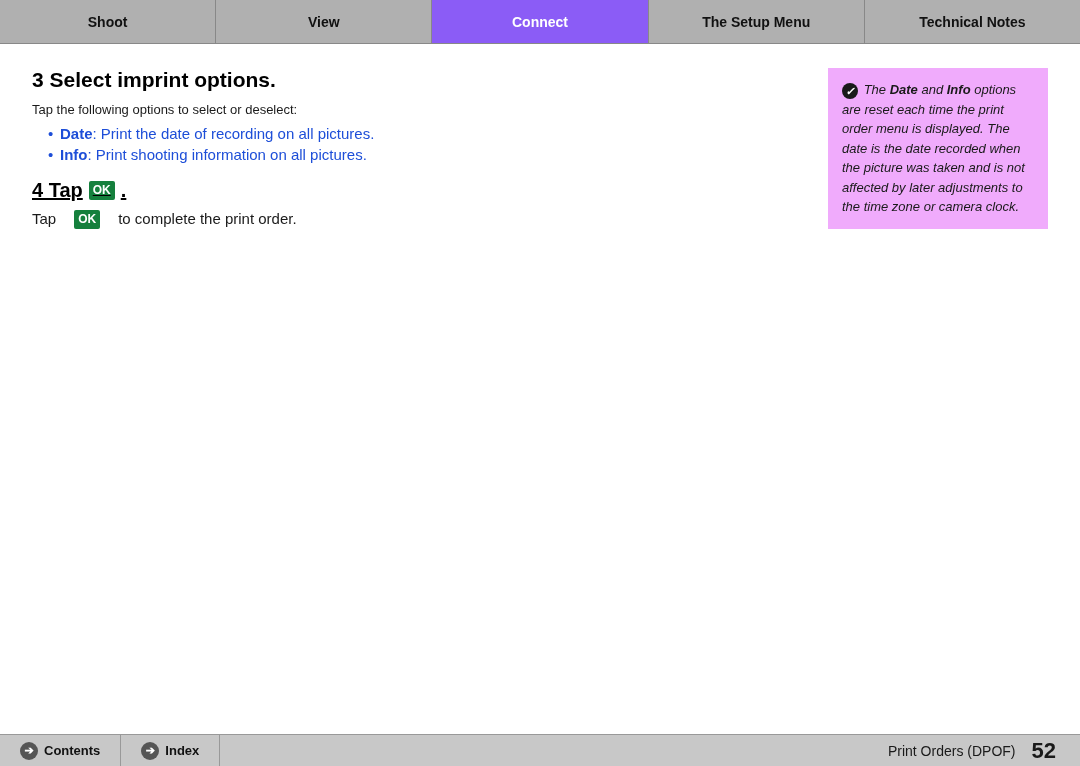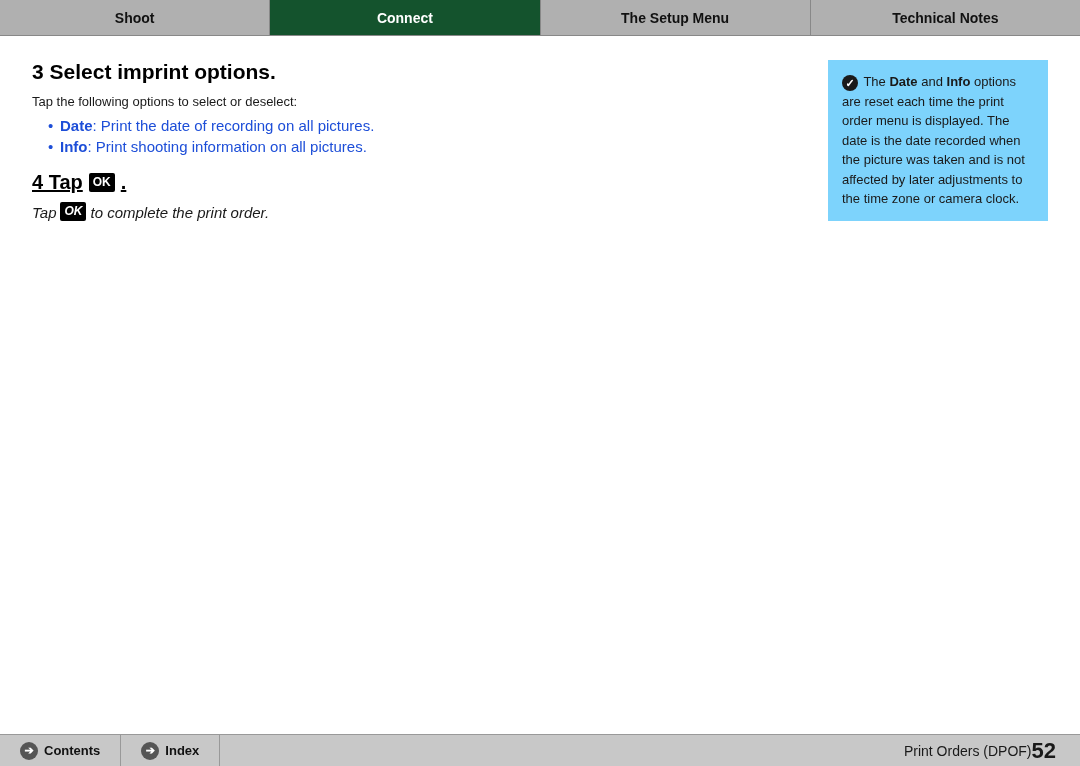--- a/index.html
+++ b/index.html
@@ -16,21 +16,21 @@
       background: #ffffff;
       color: #1a1a1a;
       overflow: hidden;
       position: relative;
     }
 
     
     .nav-bar {
       display: flex;
       width: 100%;
-      height: 36px;
+      height: 44px;
       background: #b0b0b0;
       border-bottom: 1px solid #888;
     }
 
     .nav-tab {
       flex: 1;
       display: flex;
       align-items: center;
       justify-content: center;
       font-size: 14px;
@@ -39,21 +39,21 @@
       border-right: 1px solid #888;
       cursor: pointer;
       color: #111;
     }
 
     .nav-tab:last-child {
       border-right: none;
     }
 
     .nav-tab.active {
-      background: #14532d;
+      background: #8b5cf6;
       color: #ffffff;
     }
 
     
     .main-content {
       display: flex;
       width: 100%;
       height: calc(766px - 32px - 32px);
       padding: 24px 32px 16px 32px;
       gap: 24px;
@@ -112,54 +112,54 @@
       margin-bottom: 8px;
       color: #000;
       display: flex;
       align-items: center;
       gap: 6px;
       text-decoration: underline;
     }
 
     .ok-badge {
       display: inline-block;
-      background: #000000;
+      background: #15803d;
       color: #ffffff;
       font-size: 12px;
       font-weight: bold;
       font-family: Arial, sans-serif;
       padding: 1px 4px;
       border-radius: 2px;
       vertical-align: middle;
       line-height: 1.4;
     }
 
     .step4-sub {
       font-size: 15px;
       font-family: Arial, sans-serif;
       color: #1a1a1a;
       display: flex;
-      align-items: flex-end;
-      gap: 4px;
-      font-style: italic;
+      align-items: flex-start;
+      gap: 18px;
     }
 
     
     .right-column {
       width: 220px;
       flex-shrink: 0;
     }
 
     .note-box {
-      background: #7dd3fc;
+      background: #f0abfc;
       padding: 12px 14px;
       font-size: 13px;
       font-family: Arial, sans-serif;
       line-height: 1.5;
       color: #1a1a1a;
+      font-style: italic;
     }
 
     .note-icon {
       display: inline-block;
       width: 16px;
       height: 16px;
       background: #1a1a1a;
       border-radius: 50%;
       color: white;
       font-size: 11px;
@@ -213,39 +213,42 @@
       border-radius: 50%;
       color: white;
       font-size: 11px;
       font-weight: bold;
     }
 
     .bottom-right {
       margin-left: auto;
       display: flex;
       align-items: center;
-      gap: 0;
+      gap: 16px;
       padding-right: 24px;
       font-size: 14px;
       font-family: Arial, sans-serif;
       color: #1a1a1a;
     }
 
     .page-number {
       font-size: 22px;
       font-weight: bold;
       font-family: Arial, sans-serif;
     }
   </style>
 </head>
 <body>
 
 <nav class="nav-bar">
   <div class="nav-tab">
     <span>Shoot</span>
+  </div>
+  <div class="nav-tab">
+    <span>View</span>
   </div>
   <div class="nav-tab active">
     <span>Connect</span>
   </div>
   <div class="nav-tab">
     <span>The Setup Menu</span>
   </div>
   <div class="nav-tab">
     <span>Technical Notes</span>
   </div>

